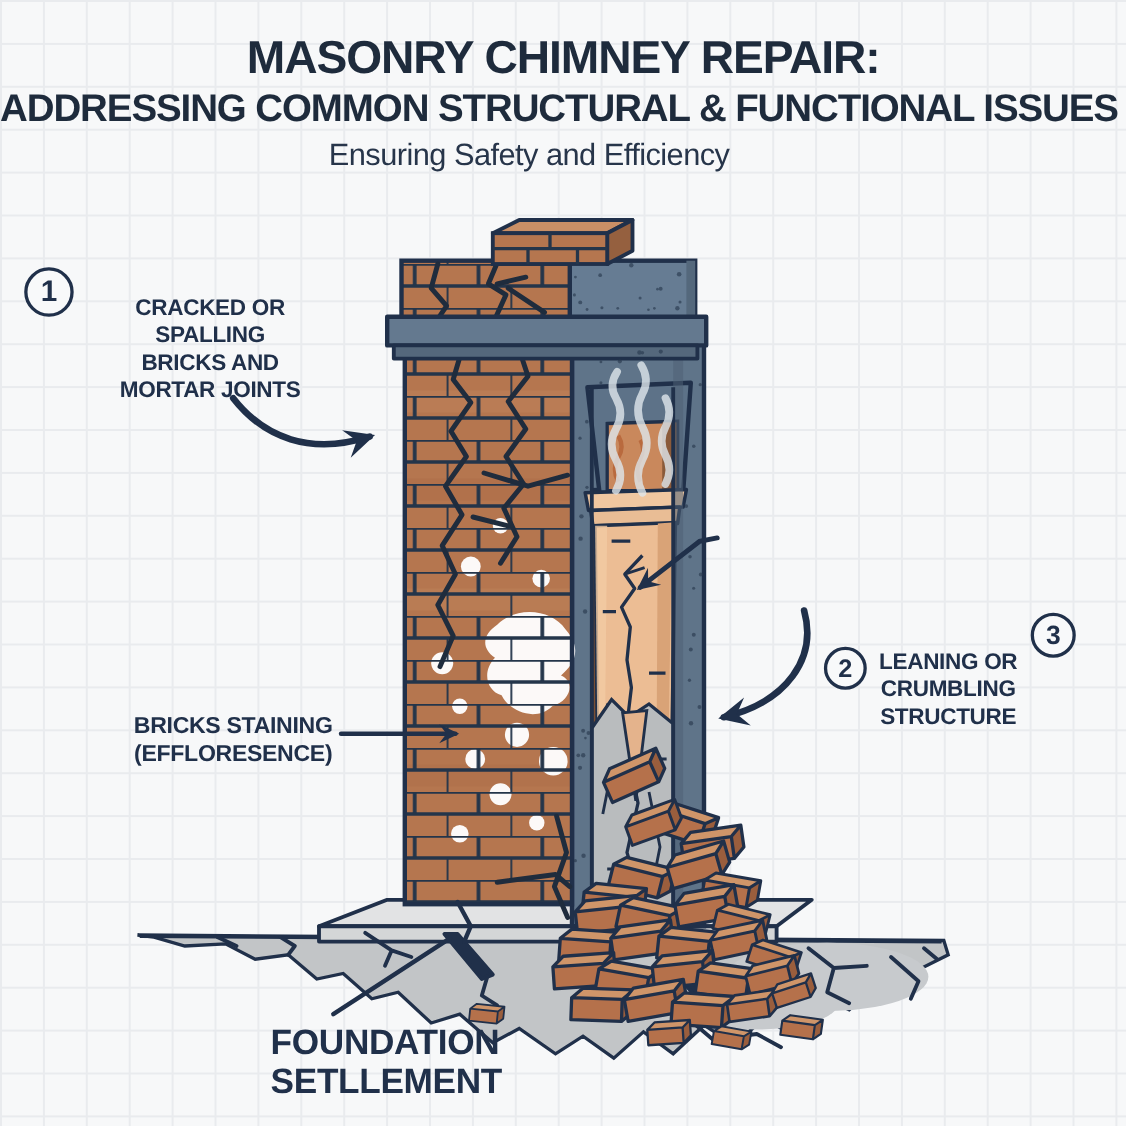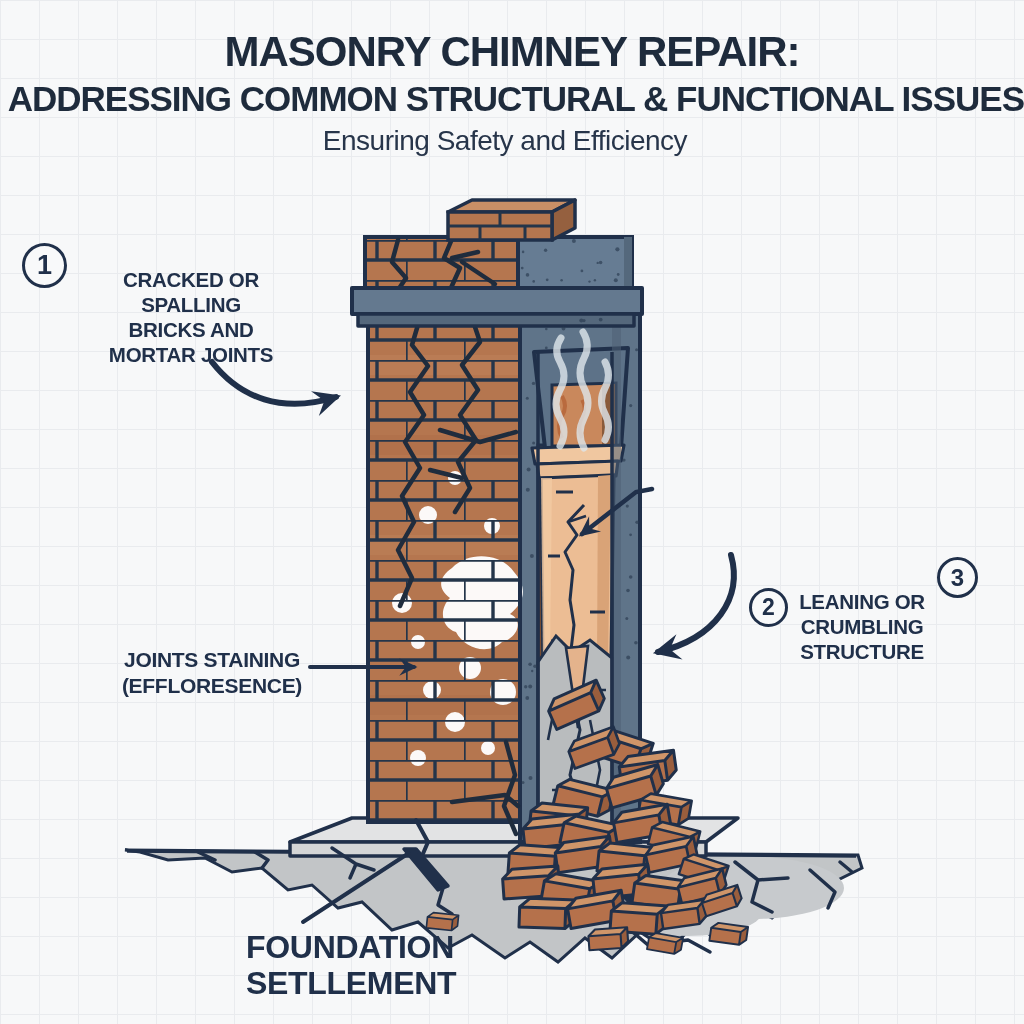--- a/index.html
+++ b/index.html
@@ -15,26 +15,26 @@
     font-family:"Liberation Sans", sans-serif;
     color:#1f2c3d;
     text-decoration:underline;
   }
   .abs{position:absolute;}
   .title1{
     top:28px;left:0;width:1024px;text-align:center;
     font-size:42px;font-weight:bold;letter-spacing:-1px;color:#1e2b3c;
   }
   .title2{
-    top:79px;left:0;width:1024px;text-align:right;
+    top:79px;left:0;width:1024px;text-align:left;
     font-size:35px;font-weight:bold;letter-spacing:-1px;color:#1e2b3c;
   }
   .subtitle{
     top:125px;left:0;width:962px;text-align:center;
-    font-size:28px;font-weight:400;letter-spacing:-0.5px;color:#27354a;margin-left:24px;
+    font-size:28px;font-weight:400;letter-spacing:-0.5px;color:#27354a;
   }
   .callout{
     font-weight:bold;color:#20304a;
     white-space:pre-line;text-align:center;
     line-height:1.22;letter-spacing:-0.3px;
   }
   .badge{
     box-sizing:border-box;border:3.5px solid #20304a;border-radius:50%;
     background:#f8f9fa;color:#20304a;font-weight:bold;
     display:flex;align-items:center;justify-content:center;
@@ -302,18 +302,18 @@
 MORTAR JOINTS</div>
 
 
   <div class="abs badge" id="badge-2">2</div>
   <div class="abs callout" id="label-issue2">LEANING OR
 CRUMBLING
 STRUCTURE</div>
 
   <div class="abs badge" id="badge-3">3</div>
 
-  <div class="abs callout" id="label-staining">JOINTS STAINING
+  <div class="abs callout" id="label-staining">BRICKS STAINING
 (EFFLORESENCE)</div>
 
   <div class="abs callout" id="label-foundation">FOUNDATION
 SETLLEMENT</div>
 </div>
 
 </body></html>

